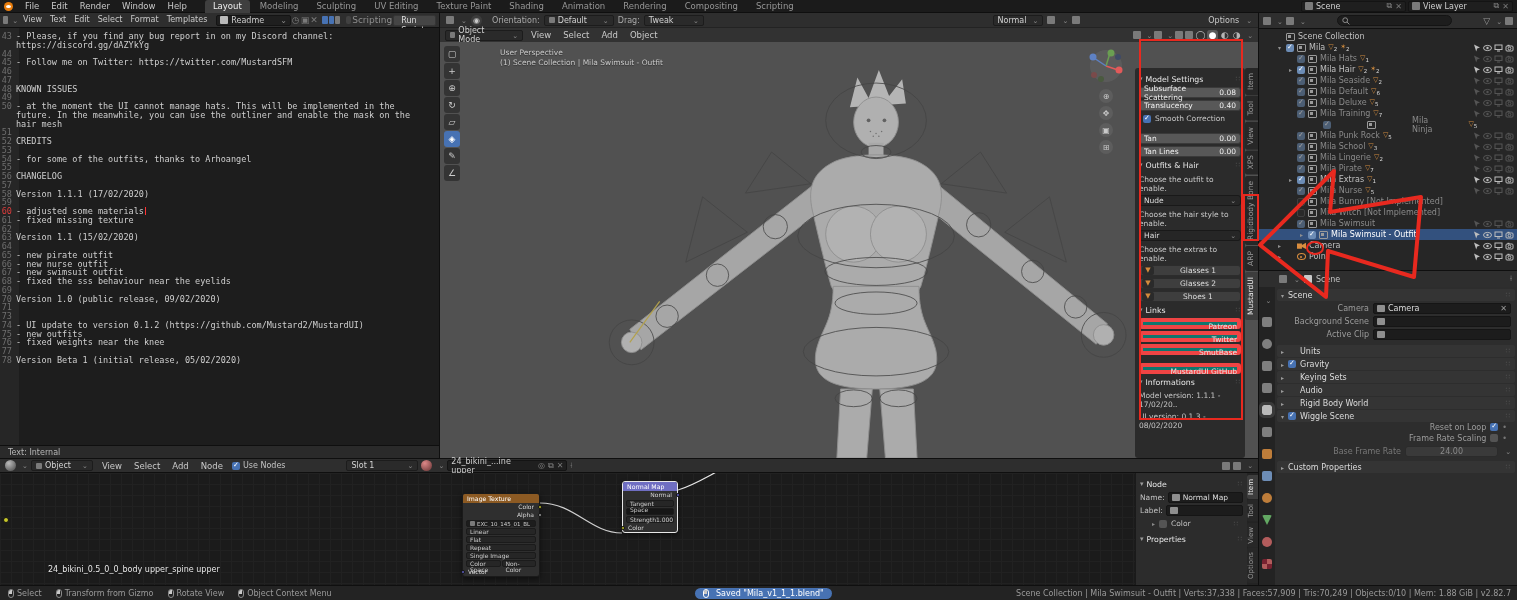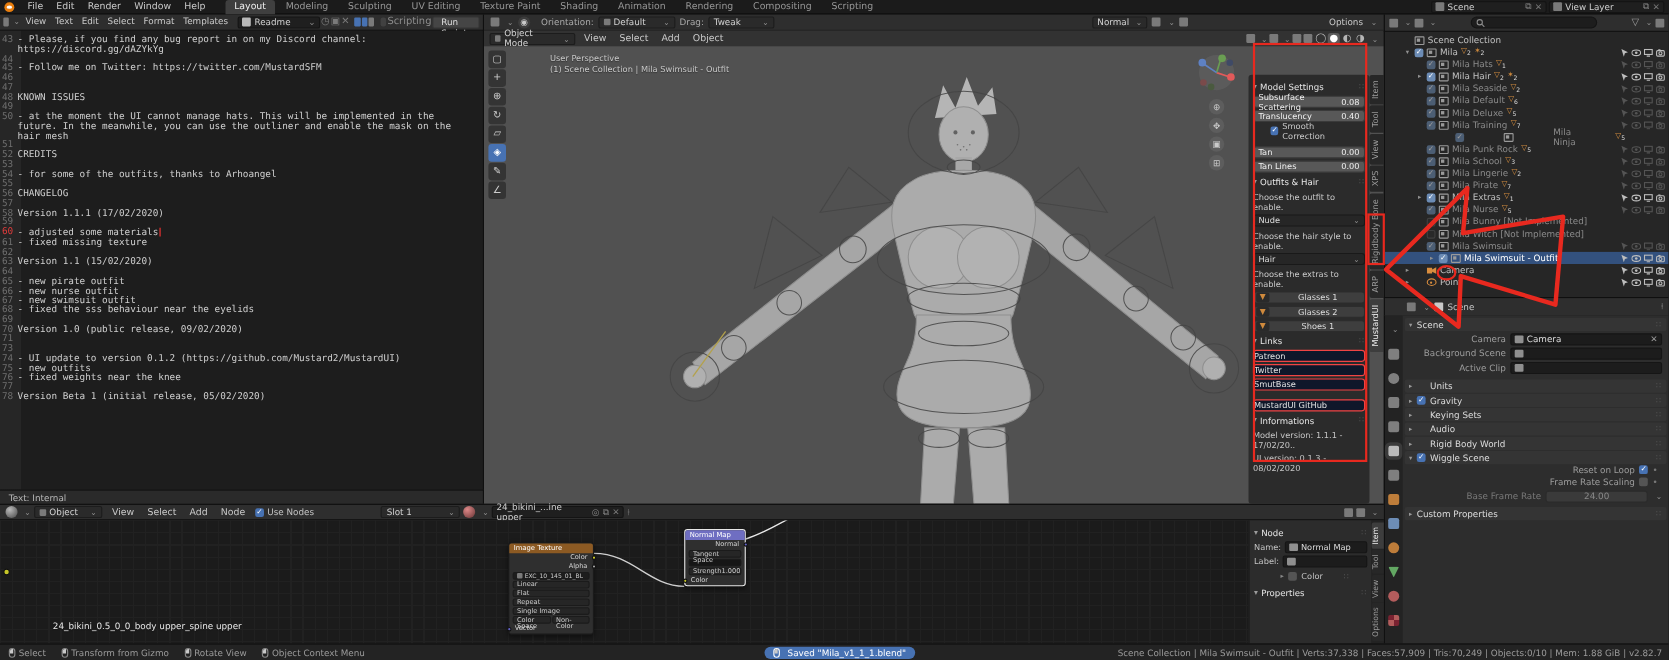--- a/index.html
+++ b/index.html
@@ -46,31 +46,31 @@
   .ticon.annotate::before{content:"✎"} .ticon.measure::before{content:"∠"}
   .shade{width:11px;height:11px;border-radius:50%;display:flex;align-items:center;justify-content:center;color:#b5b5b5;font-size:9px}
   .shade.active{color:#fff;background:#5a5a5a;border-radius:3px}
   .sicon.wireframe::before{content:"◯"} .sicon.solid::before{content:"●"}
   .sicon.material::before{content:"◐"} .sicon.rendered::before{content:"◑"}
   
   #npanel{position:absolute;left:695px;top:26px;width:110px;height:390px;background:rgba(42,42,42,.96);border-radius:3px;padding:3px 4px;font-size:7.5px;color:#c9c9c9;overflow:hidden}
   .phead{display:flex;align-items:center;height:12px;color:#e6e6e6;font-size:7.8px;margin-top:2px}
   .phead::before{content:"▾";color:#9c9c9c;margin-right:3px;font-size:7px}
   .slider{display:flex;justify-content:space-between;align-items:center;background:#585858;border:1px solid #3a3a3a;border-radius:3px;height:11px;padding:0 4px;margin:2px 0;color:#f0f0f0}
-  .cbrow{display:flex;align-items:center;gap:4px;height:11px;margin:2px 16px}
+  .cbrow{display:flex;align-items:center;gap:4px;height:11px;margin:2px 4px}
   .cb{width:8px;height:8px;border-radius:2px;background:#4772b3;position:relative}
   .cb::after{content:"✓";color:#fff;font-size:7px;position:absolute;left:1px;top:-1px}
   .cb.unchecked{background:#545454}
   .cb.unchecked::after{content:""}
   .ddown{display:flex;align-items:center;background:#262626;border:1px solid #191919;border-radius:3px;height:11px;padding:0 4px;margin:2px 0;color:#ddd}
   .ddown::after{content:"⌄";margin-left:auto;color:#8a8a8a;font-size:7px;line-height:0}
   .xbtn{display:flex;align-items:center;background:#3e3e3e;border:1px solid #2c2c2c;border-radius:3px;height:11px;margin:2px 0;color:#ddd}
   .xbtn .tri{width:12px;height:9px;background:#2a2a2a;border-radius:2px;margin:0 2px;color:#cf8a3d;font-size:7px;line-height:9px;text-align:center}
   .xbtn .lbl{flex:1;text-align:center}
-  .lbtn{display:block;background:#0f172a;border:1px solid #ef4444;border-radius:3px;height:11px;line-height:10px;text-align:left;color:#e2e2e2;margin:2px 0}
+  .lbtn{display:block;background:#0f766e;border:4px solid #ef4444;border-radius:3px;height:11px;line-height:10px;text-align:right;color:#e2e2e2;margin:2px 0}
   .hint{color:#c9c9c9;margin:4px 0 1px}
   .info{color:#c5c5c5;margin:3px 0}
   #ntabs{position:absolute;left:805px;top:26px;width:13px;display:flex;flex-direction:column;gap:1px}
   .vtab{writing-mode:vertical-rl;transform:rotate(180deg);background:#272727;color:#9b9b9b;font-size:7.5px;padding:5px 1px;border-radius:0 2px 2px 0;text-align:center}
   .vtab.active{background:#3d3d3d;color:#ececec}
   
   #gizmo{position:absolute;left:648px;top:6px}
   .navico{width:14px;height:14px;border-radius:50%;background:#ffffff12;margin:3px auto;display:flex;align-items:center;justify-content:center;color:#c9c9c9;font-size:8px}
   
   #ol-head{left:1258px;top:13px;width:259px;height:16px;background:#2e2e2e;border-left:1px solid #0f0f0f;border-bottom:1px solid #0f0f0f;display:flex;align-items:center;gap:3px;padding:0 4px}

